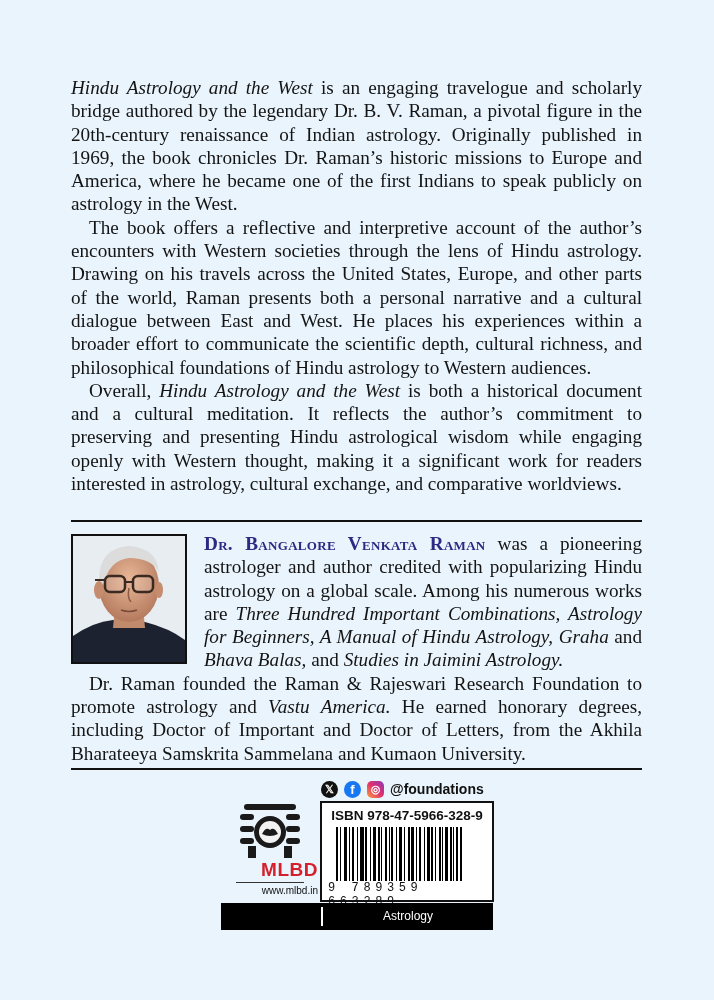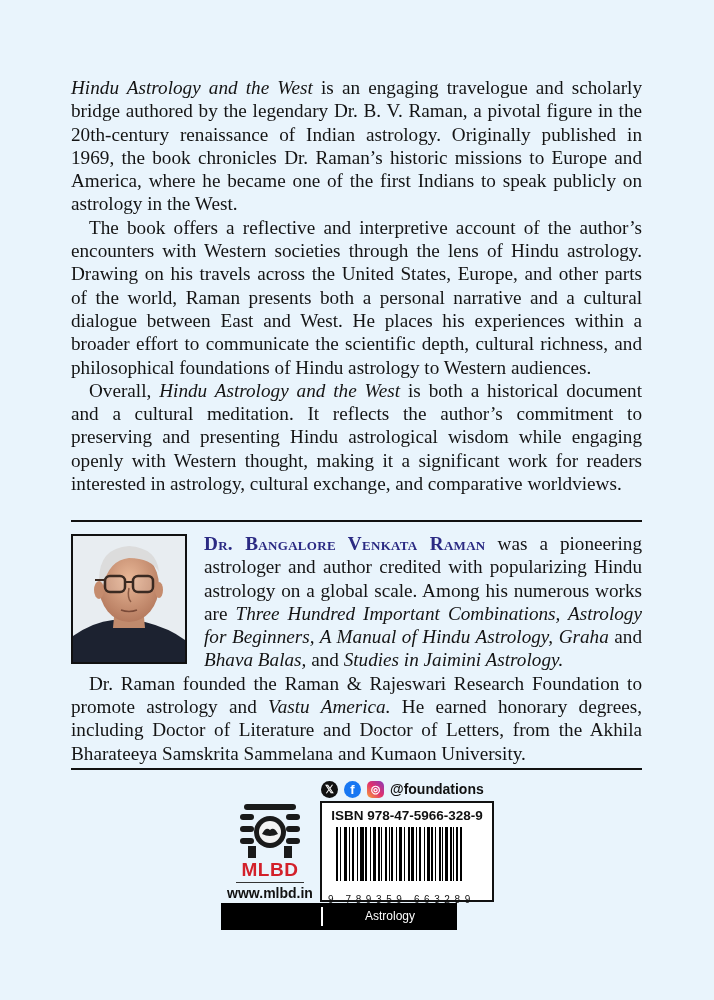--- a/index.html
+++ b/index.html
@@ -76,24 +76,24 @@
   .publisher {
     position: absolute;
     left: 222px; top: 798px;
     width: 96px; height: 104px;
     text-align: center;
     font-family: "Liberation Sans", "DejaVu Sans", sans-serif;
   }
   .pub-logo { width: 60px; height: 56px; margin: 4px auto 0; display: block; }
   .pub-name {
     color: #d3202a; font-weight: bold; font-size: 19px;
-    line-height: 20px; margin-top: 2px; letter-spacing: 0.5px;
+    line-height: 20px; margin-top: 2px; letter-spacing: 0.5px; text-align: right;
   }
   .pub-divider { width: 68px; height: 1px; background: #333; margin: 2px auto; }
-  .pub-url { font-weight: bold; font-size: 14px; color: #111; }
+  .pub-url { font-weight: normal; font-size: 10px; color: #111; text-align: right; }
 
   .barcode-box {
     position: absolute;
     left: 320px; top: 801px;
     width: 170px; height: 97px;
     background: #fff;
     border: 2px solid #111;
     font-family: "Liberation Sans", "DejaVu Sans", sans-serif;
   }
   .isbn {
@@ -102,28 +102,27 @@
   }
   .bars {
     position: absolute; left: 14px; top: 24px;
     width: 142px; height: 54px;
     display: flex; align-items: stretch; gap: 0;
   }
   .bars span { display: block; background: #000; }
   .bars span.g { background: transparent; }
   .digits {
     position: absolute; left: 6px; right: 8px; top: 78px;
-    font-size: 10px; letter-spacing: 4.6px; color: #111;
-    font-family: Liberation Sans, sans-serif;
-    margin-top: 13px;
+    font-size: 12px; letter-spacing: 4.6px; color: #111;
+    font-family: Liberation Mono, monospace;
   }
   .category-bar {
     position: absolute;
     left: 221px; top: 903px;
-    width: 236px; height: 27px;
+    width: 272px; height: 27px;
     background: #000;
     font-family: "Liberation Sans", "DejaVu Sans", sans-serif;
   }
   .category-bar .sep {
     position: absolute; left: 100px; top: 4px;
     width: 2px; height: 19px; background: #fff;
   }
   .category-bar .label {
     position: absolute; left: 102px; right: 0; top: 0;
     line-height: 27px; text-align: center;
@@ -166,21 +165,21 @@
       <rect x="32" y="40" width="20" height="16" rx="5" fill="rgba(255,255,255,0.15)" stroke="#3a2a22" stroke-width="2.5"></rect>
       <rect x="60" y="40" width="20" height="16" rx="5" fill="rgba(255,255,255,0.15)" stroke="#3a2a22" stroke-width="2.5"></rect>
       <line x1="52" y1="46" x2="60" y2="46" stroke="#3a2a22" stroke-width="2"></line>
       <line x1="22" y1="44" x2="32" y2="44" stroke="#3a2a22" stroke-width="2"></line>
 
       <path d="M56 52 Q54 62 58 66" stroke="#8a5a44" stroke-width="1.5" fill="none"></path>
       <path d="M48 74 Q56 77 64 74" stroke="#7a4a38" stroke-width="1.6" fill="none"></path>
     </svg>
   </div>
   <p><span class="author-name">Dr. Bangalore Venkata Raman</span><span> was a pioneering astrologer and author credited with popularizing Hindu astrology on a global scale. Among his numerous works are </span><em>Three Hundred Important Combinations, Astrology for Beginners, A Manual of Hindu Astrology, Graha</em><span> and </span><em>Bhava Balas,</em><span> and </span><em>Studies in Jaimini Astrology.</em></p>
-  <p class="indent" style="clear:both;"><span>Dr. Raman founded the Raman &amp; Rajeswari Research Foundation to promote astrology and </span><em>Vastu America.</em><span> He earned honorary degrees, including Doctor of Literature and Doctor of Letters, from the Akhila Bharateeya Samskrita Sammelana and Kumaon University.</span></p>
+  <p class="indent" style="clear:both;"><span>Dr. Raman founded the Raman &amp; Rajeswari Research Foundation to promote astrology and </span><em>Vastu America.</em><span> He earned honorary degrees, including Doctor of Important and Doctor of Letters, from the Akhila Bharateeya Samskrita Sammelana and Kumaon University.</span></p>
 </div>
 
 <div class="rule" style="top:768px;"></div>
 
 <div class="social">
   <span class="sicon x">𝕏</span>
   <span class="sicon fb">f</span>
   <span class="sicon ig">◎</span>
   <span>@foundations</span>
 </div>

